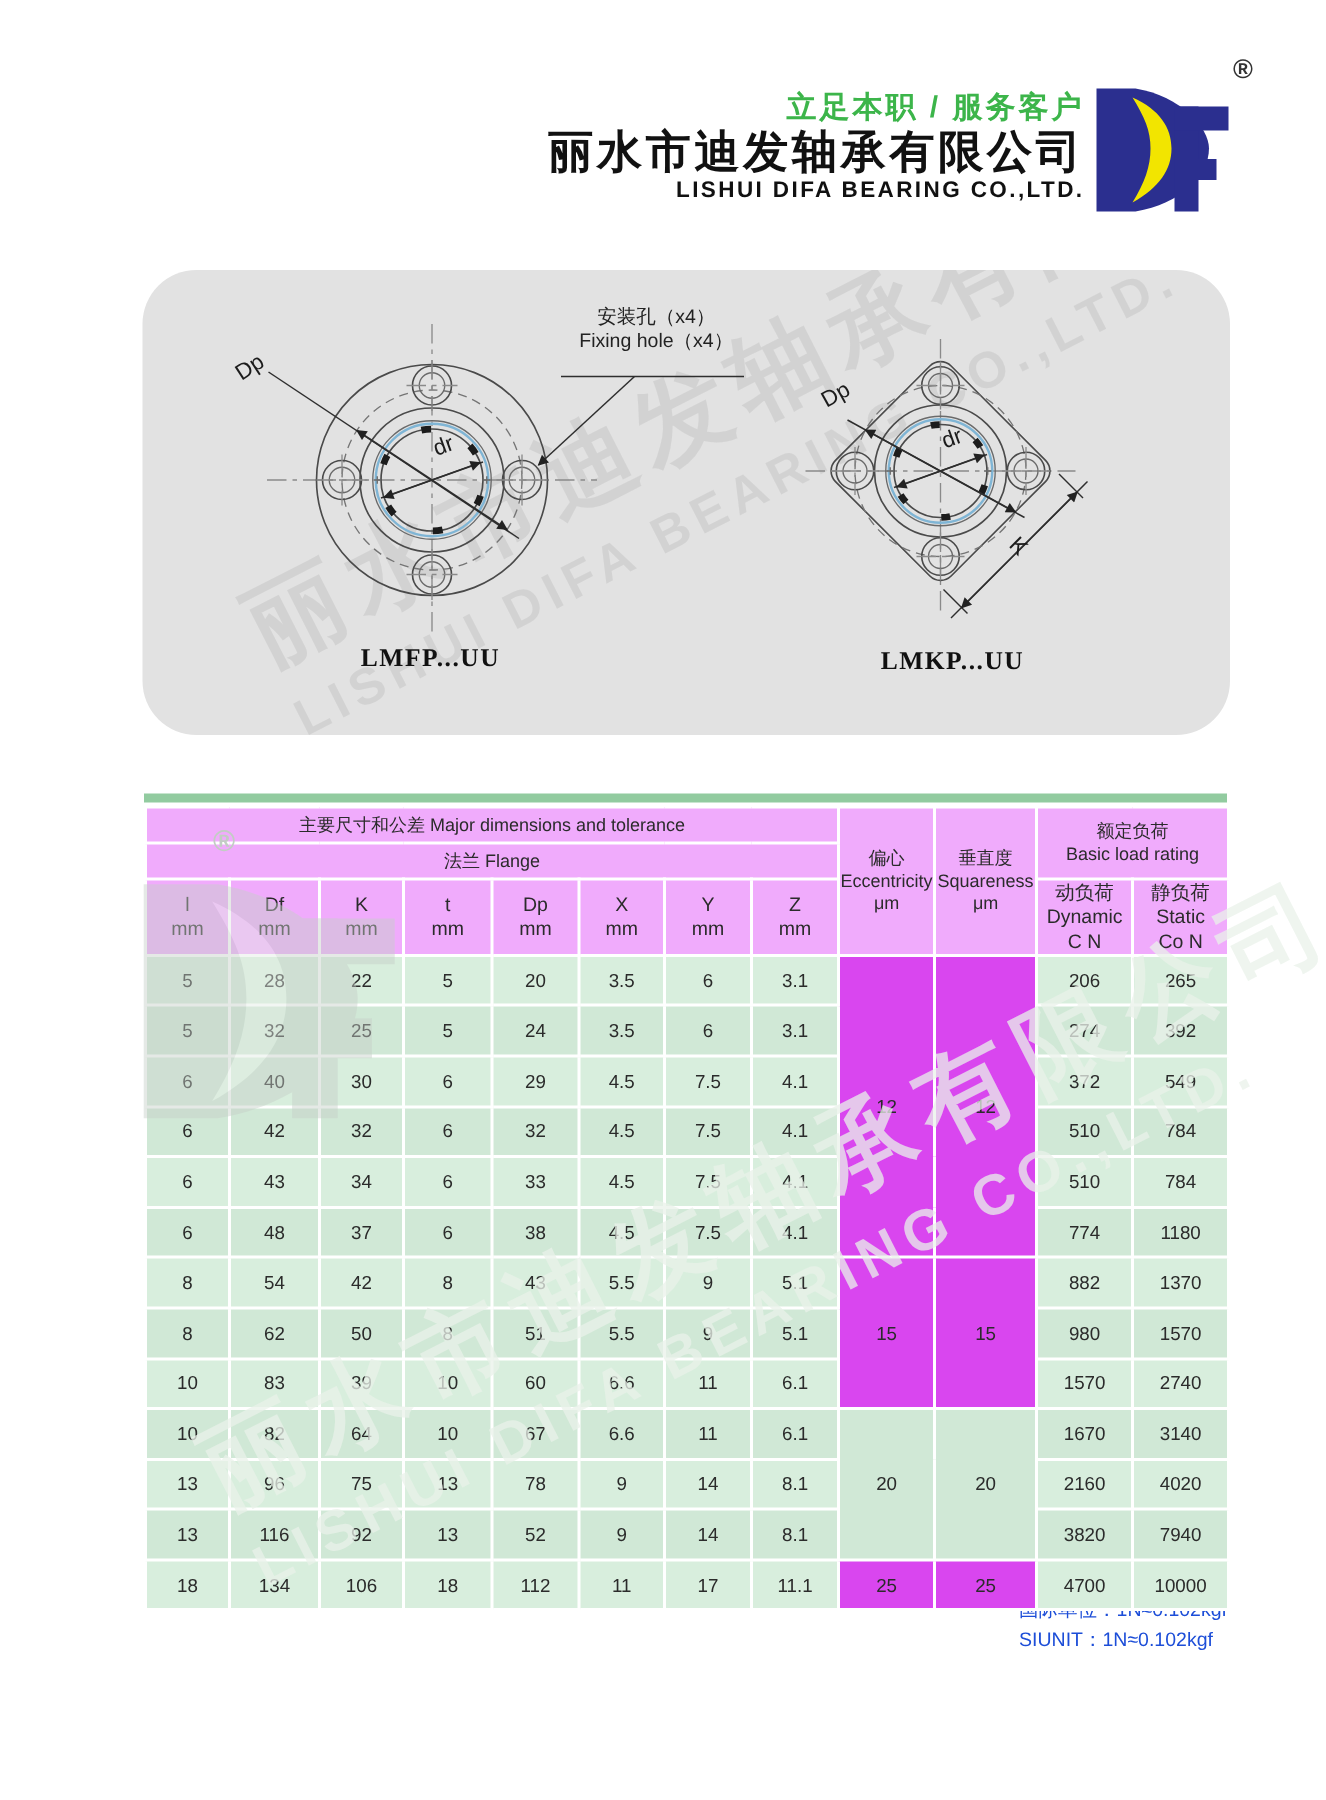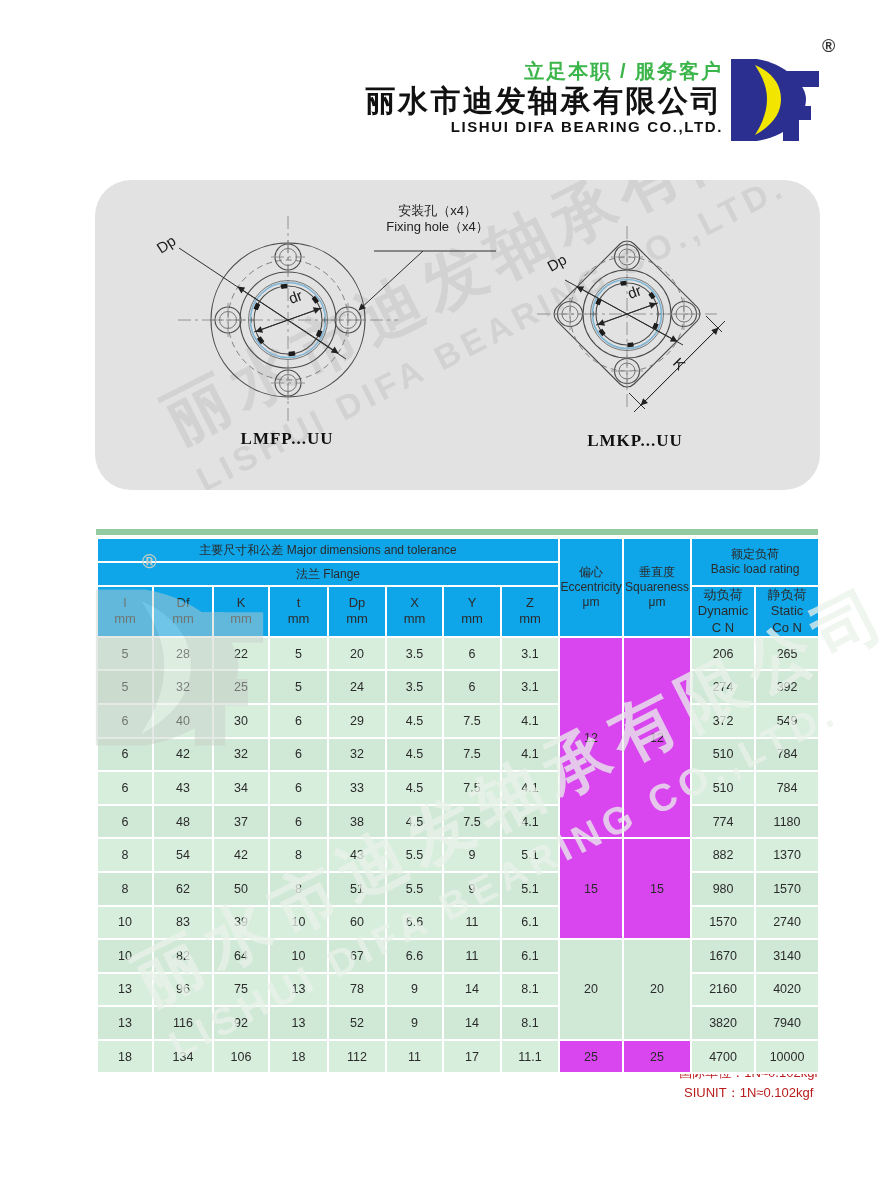--- a/index.html
+++ b/index.html
@@ -31,42 +31,42 @@
   .caption { position:absolute; width:160px; text-align:center; font-size:17px; font-weight:bold;
     color:#111; letter-spacing:1px;font-family:Liberation Serif, serif; }
   .caption-left { left:112px; top:249px; }
   .caption-right { left:460px; top:251px; }
   
   .table-wrap { position:absolute; left:96px; top:529px; width:722px; z-index:1; }
   .table-topstrip { height:6px; background:#92cba0; margin-bottom:2px; }
   table.spec { border-collapse:collapse; width:722px; table-layout:fixed; }
   table.spec th, table.spec td { border:2px solid #ffffff; text-align:center; vertical-align:middle;
     padding:0; color:#2b2b2b; white-space:pre-line; }
-  table.spec thead th { background:#0ea5e9; font-weight:normal; font-size:12px; line-height:1.25; }
+  table.spec thead th { background:#f0abfc; font-weight:normal; font-size:12px; line-height:1.25; }
   table.spec thead tr.hrow1 th { height:22px; }
   table.spec thead tr.hrow2 th { height:22px; }
   table.spec thead tr.hrow3 th { height:42px; font-size:13px; }
   table.spec tbody td { font-size:12.5px; height:31.6px; background:#d8eedd; }
   table.spec tbody tr.odd td { background:#d0e8d6; }
   table.spec tbody td.span-cell { background:#d946ef; }
   col.c-l{width:56px} col.c-df{width:60px} col.c-k{width:56px} col.c-t{width:59px}
   col.c-dp{width:58px} col.c-x{width:57px} col.c-y{width:58px} col.c-z{width:58px}
   col.c-ecc{width:64px} col.c-sq{width:68px} col.c-dyn{width:64px} col.c-sta{width:64px}
   .table-watermark { position:absolute; left:120px; top:945px; transform:rotate(-27deg);
     transform-origin:0 0; white-space:nowrap; color:#eaf2ea; opacity:.75; z-index:2;
     pointer-events:none; }
   .table-watermark .wm-cn { font-size:66px; font-weight:bold; letter-spacing:10px; }
   .table-watermark .wm-en { font-size:38px; font-weight:bold; letter-spacing:6px; margin-top:4px; }
   .table-logo-watermark { position:absolute; left:92px; top:580px; width:175px; height:175px;
     opacity:.45; z-index:2; pointer-events:none; }
   .table-reg-watermark { position:absolute; left:142px; top:550px; font-size:20px; color:#c2cdc4;
     z-index:2; font-weight:bold; pointer-events:none; }
   
-  .footer-note { position:absolute; top:1063px; right:66px; text-align:center; font-size:13px;
-    color:#b91c1c; line-height:1.5; }
+  .footer-note { position:absolute; top:1063px; right:66px; text-align:left; font-size:13px;
+    color:#1d4ed8; line-height:1.5; }
   
   .ln  { stroke:#4a4a4a; stroke-width:1.1; fill:none; }
   .ln-thin { stroke:#6a6a6a; stroke-width:0.9; fill:none; }
   .dash { stroke:#757575; stroke-width:0.9; fill:none; stroke-dasharray:6 4; }
   .cline { stroke:#8a8a8a; stroke-width:0.9; fill:none; stroke-dasharray:13 4 3 4; }
   .blue { stroke:#7fb5d5; stroke-width:1.6; fill:none; }
   .borearc { stroke:#1c1c1c; stroke-width:4.5; fill:none; }
   .dimln { stroke:#2e2e2e; stroke-width:1; fill:none; }
   .dimtxt { font-size:15px; fill:#1c1c1c; font-family:"Liberation Sans","DejaVu Sans",sans-serif; }
 </style>

